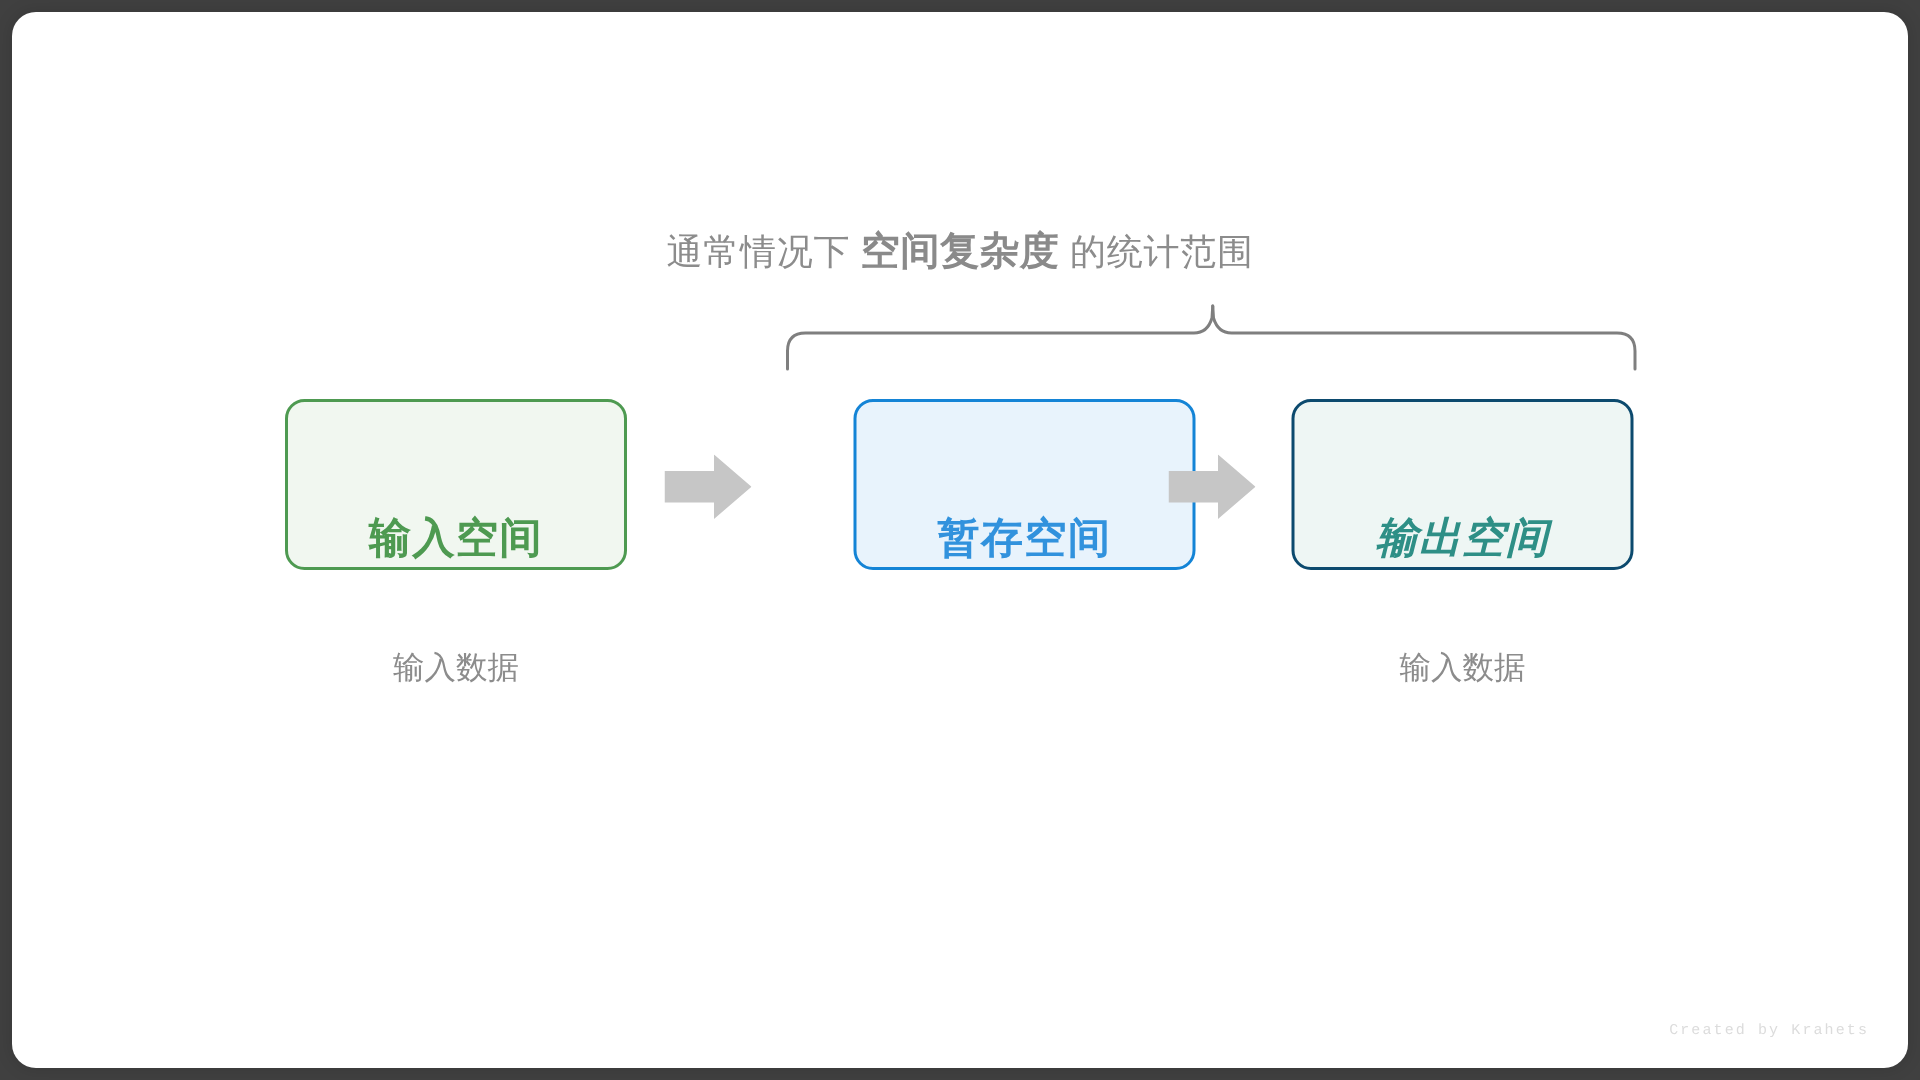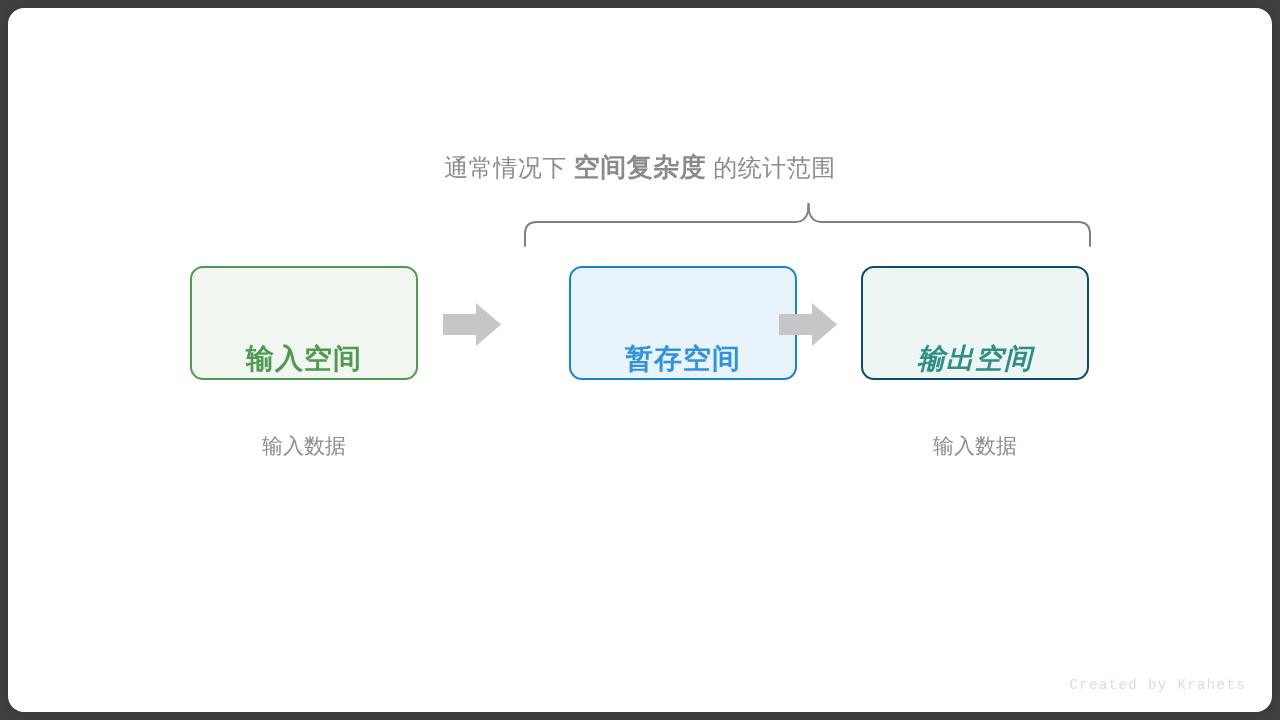--- a/index.html
+++ b/index.html
@@ -119,21 +119,21 @@
   .capcol.c3 { left: 861px; }
   .capline { display: block; white-space: nowrap; }
 
   
   .watermark {
     position: absolute;
     right: 34px;
     bottom: 27px;
     color: #dcdcdc;
     font-family: "Liberation Mono", "DejaVu Sans Mono", monospace;
-    font-size: 14px;
+    font-size: 10px;
     letter-spacing: 1.4px;
     white-space: nowrap;
   }
 </style>
 </head>
 <body>
 
 <div id="canvas">
 
   <div class="card"></div>

